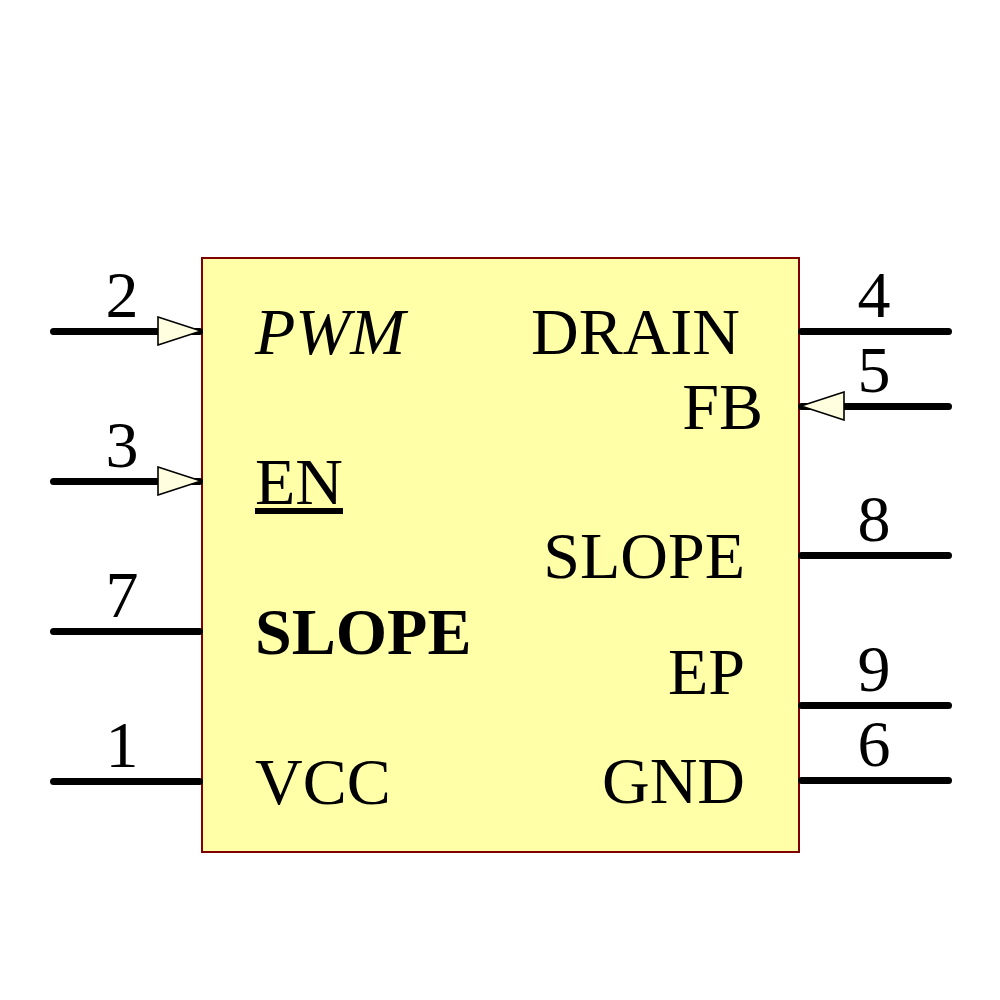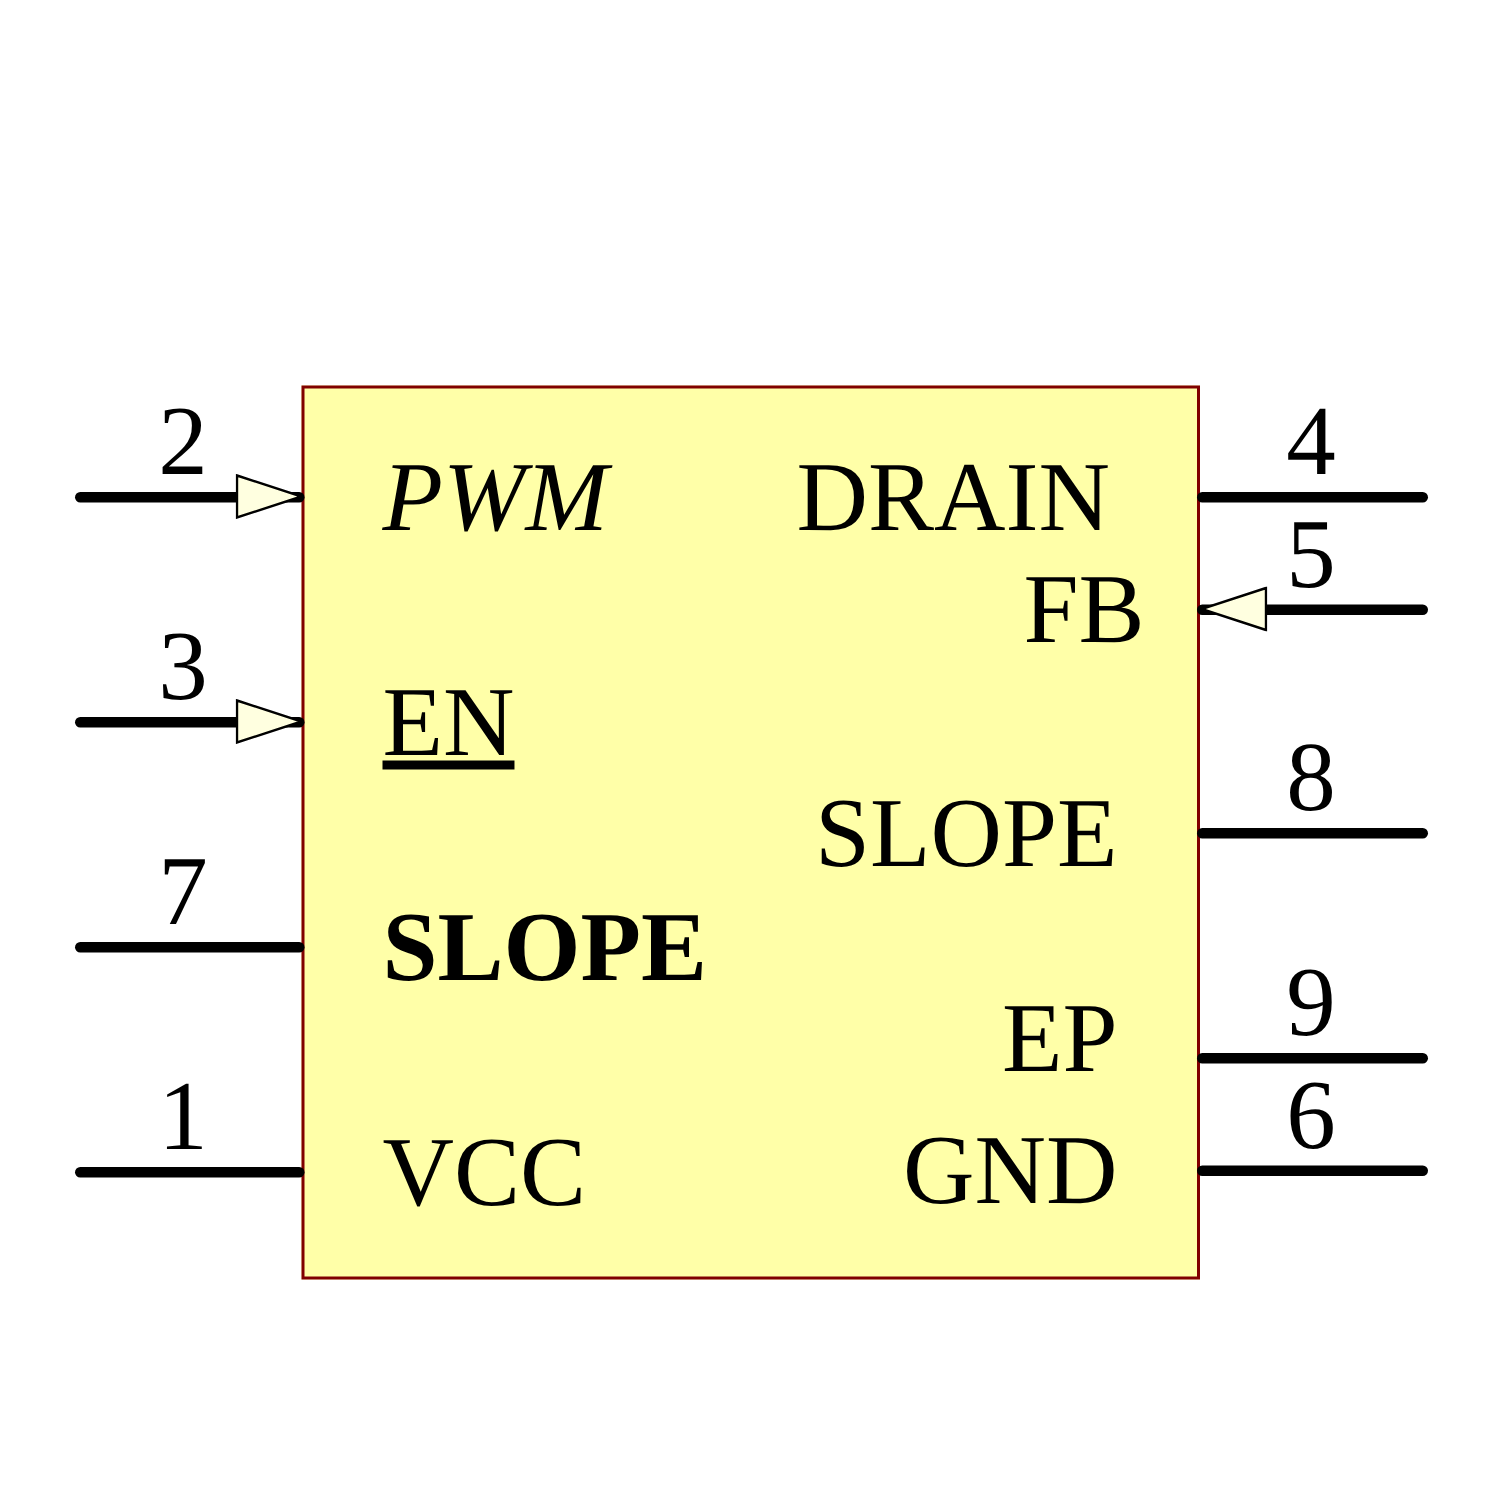--- a/index.html
+++ b/index.html
@@ -105,21 +105,21 @@
         <span class="pin-label" style="top: 374px; right: 237px;">FB</span>
       </div>
       <div>
         <div class="pin-line" style="left: 798px; width: 154px; top: 551.5px; background: rgb(0, 0, 0);"></div>
         <span class="pin-number" style="left: 874px; top: 486px;">8</span>
         <span class="pin-label" style="top: 523px; right: 255px;">SLOPE</span>
       </div>
       <div>
         <div class="pin-line" style="left: 798px; width: 154px; top: 701.5px; background: rgb(0, 0, 0);"></div>
         <span class="pin-number" style="left: 874px; top: 636px;">9</span>
-        <span class="pin-label" style="top: 660px; right: 255px;">EP</span>
+        <span class="pin-label" style="top: 639px; right: 255px;">EP</span>
       </div>
       <div>
         <div class="pin-line" style="left: 798px; width: 154px; top: 776.5px; background: rgb(0, 0, 0);"></div>
         <span class="pin-number" style="left: 874px; top: 711px;">6</span>
         <span class="pin-label" style="top: 748px; right: 255px; margin-left: 44px;">GND</span>
       </div>
     </div>
 </div>
 
 </body></html>

